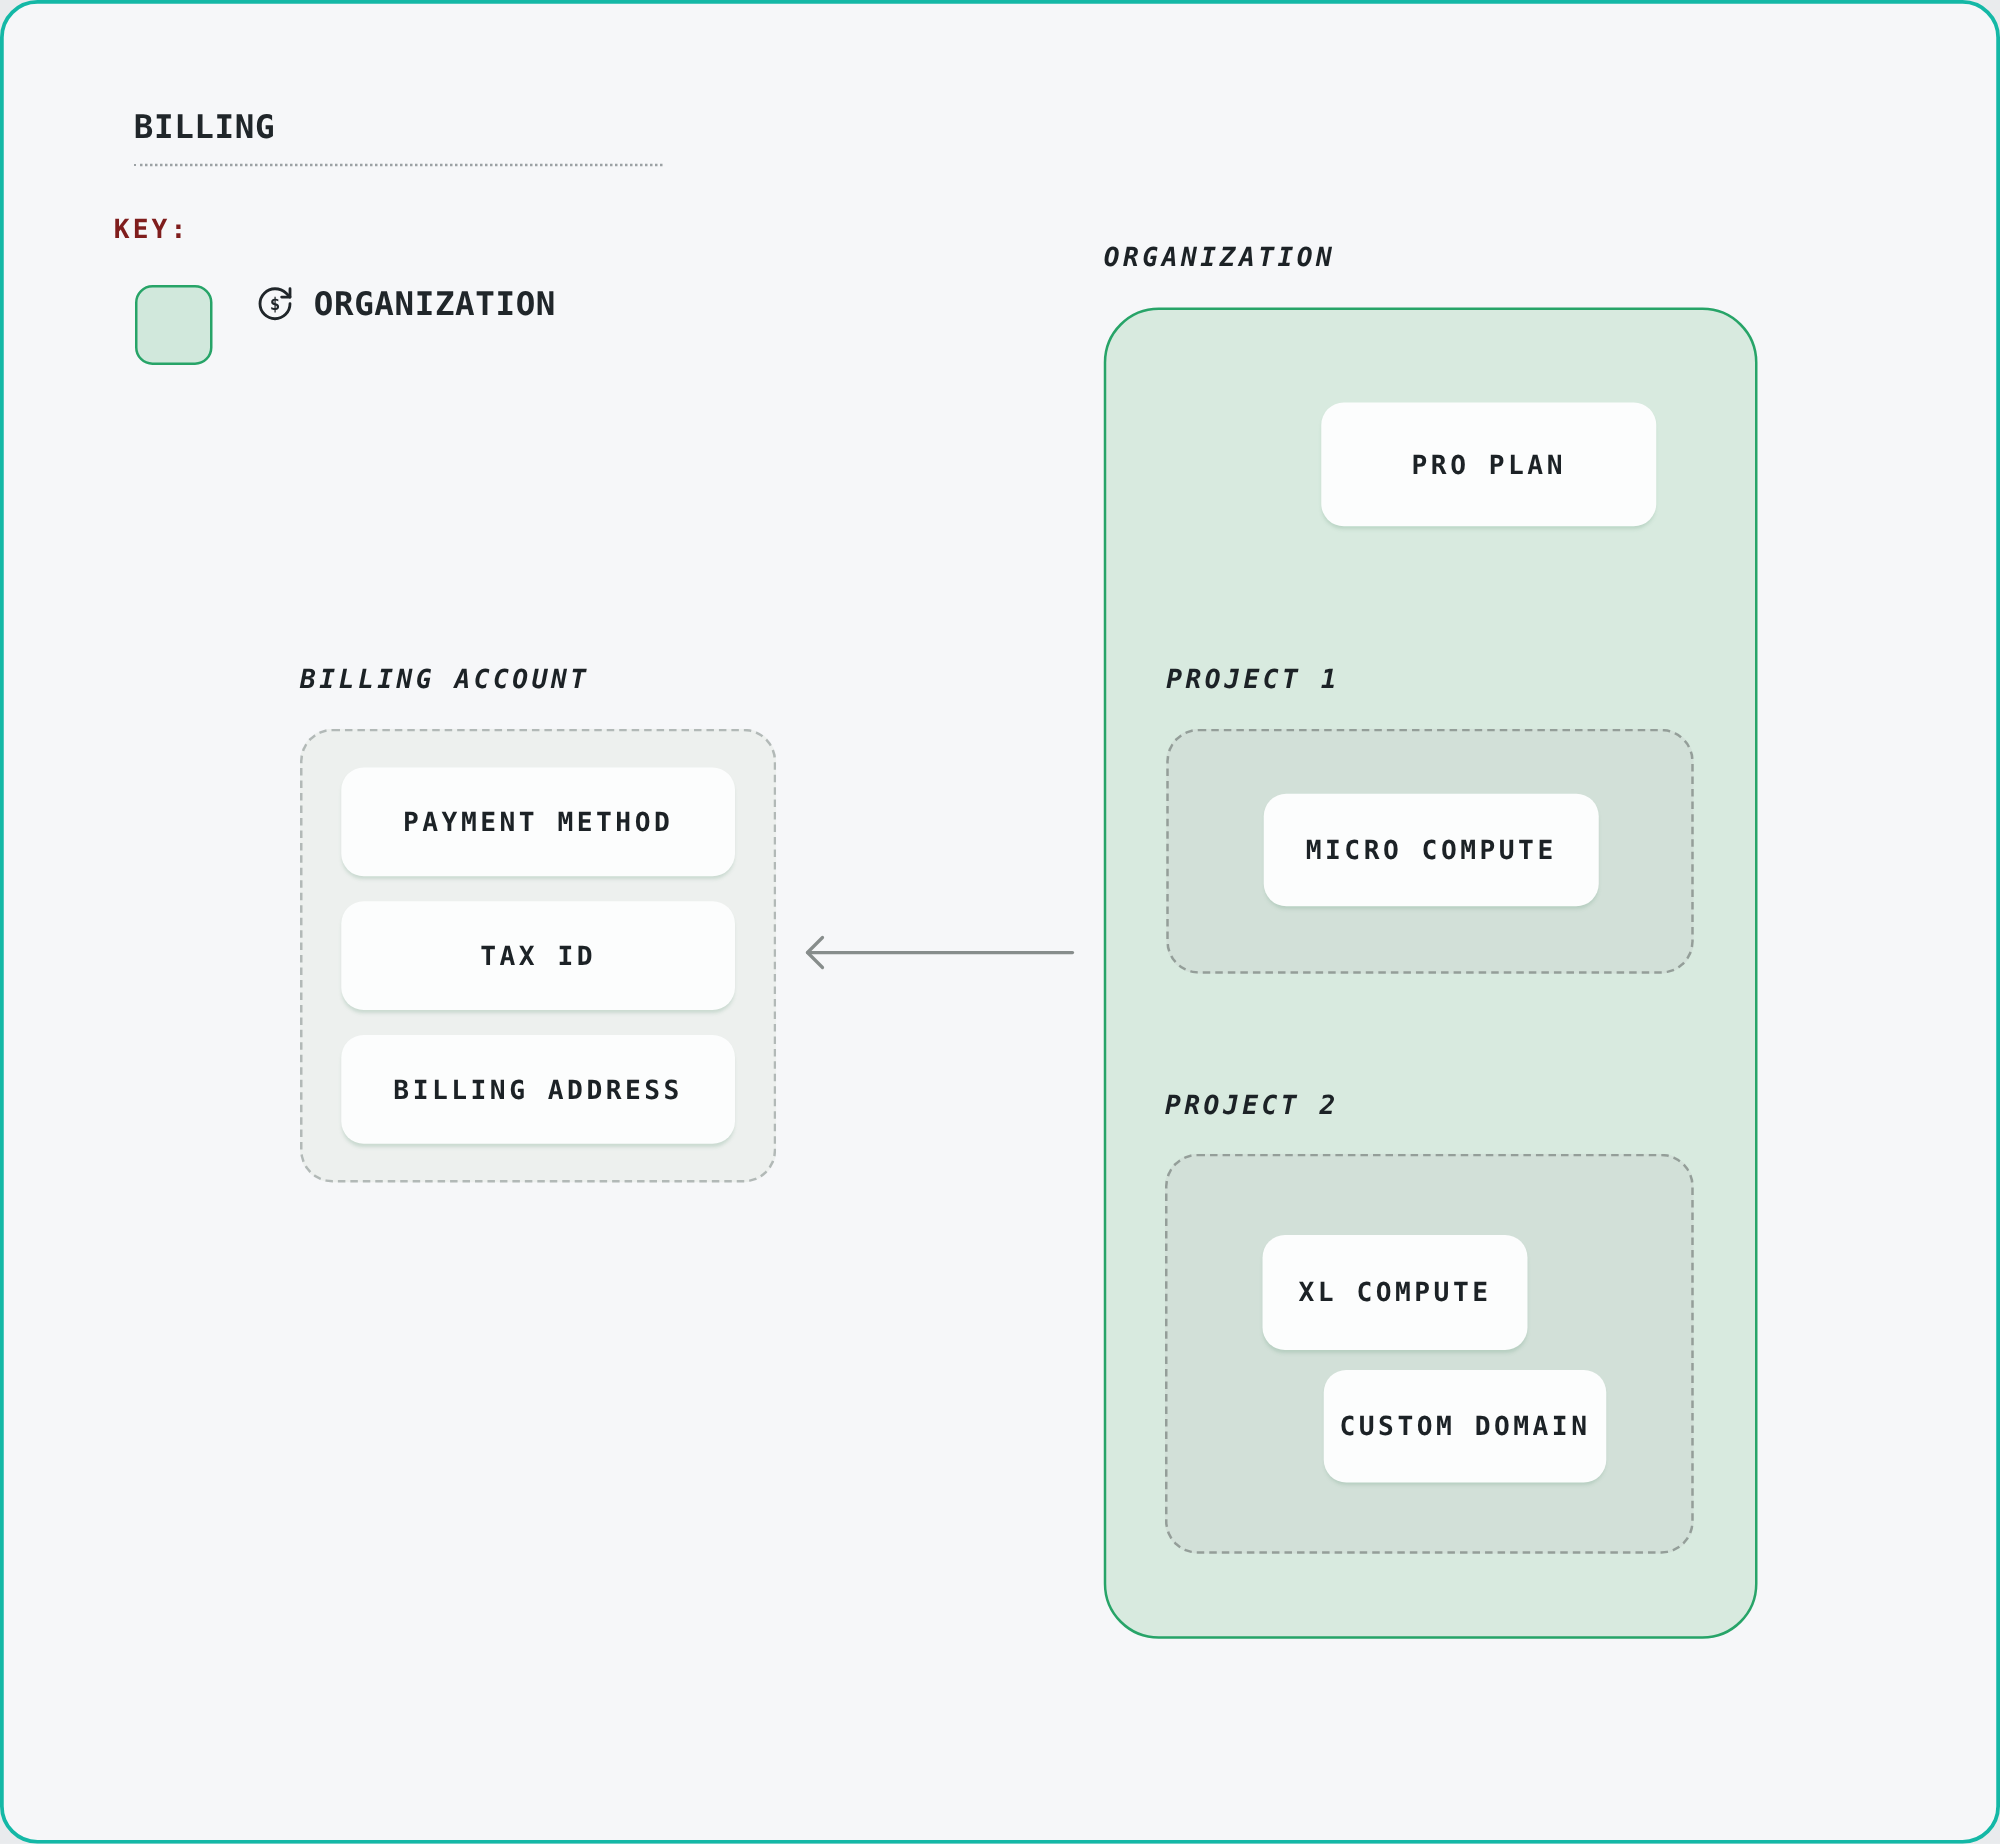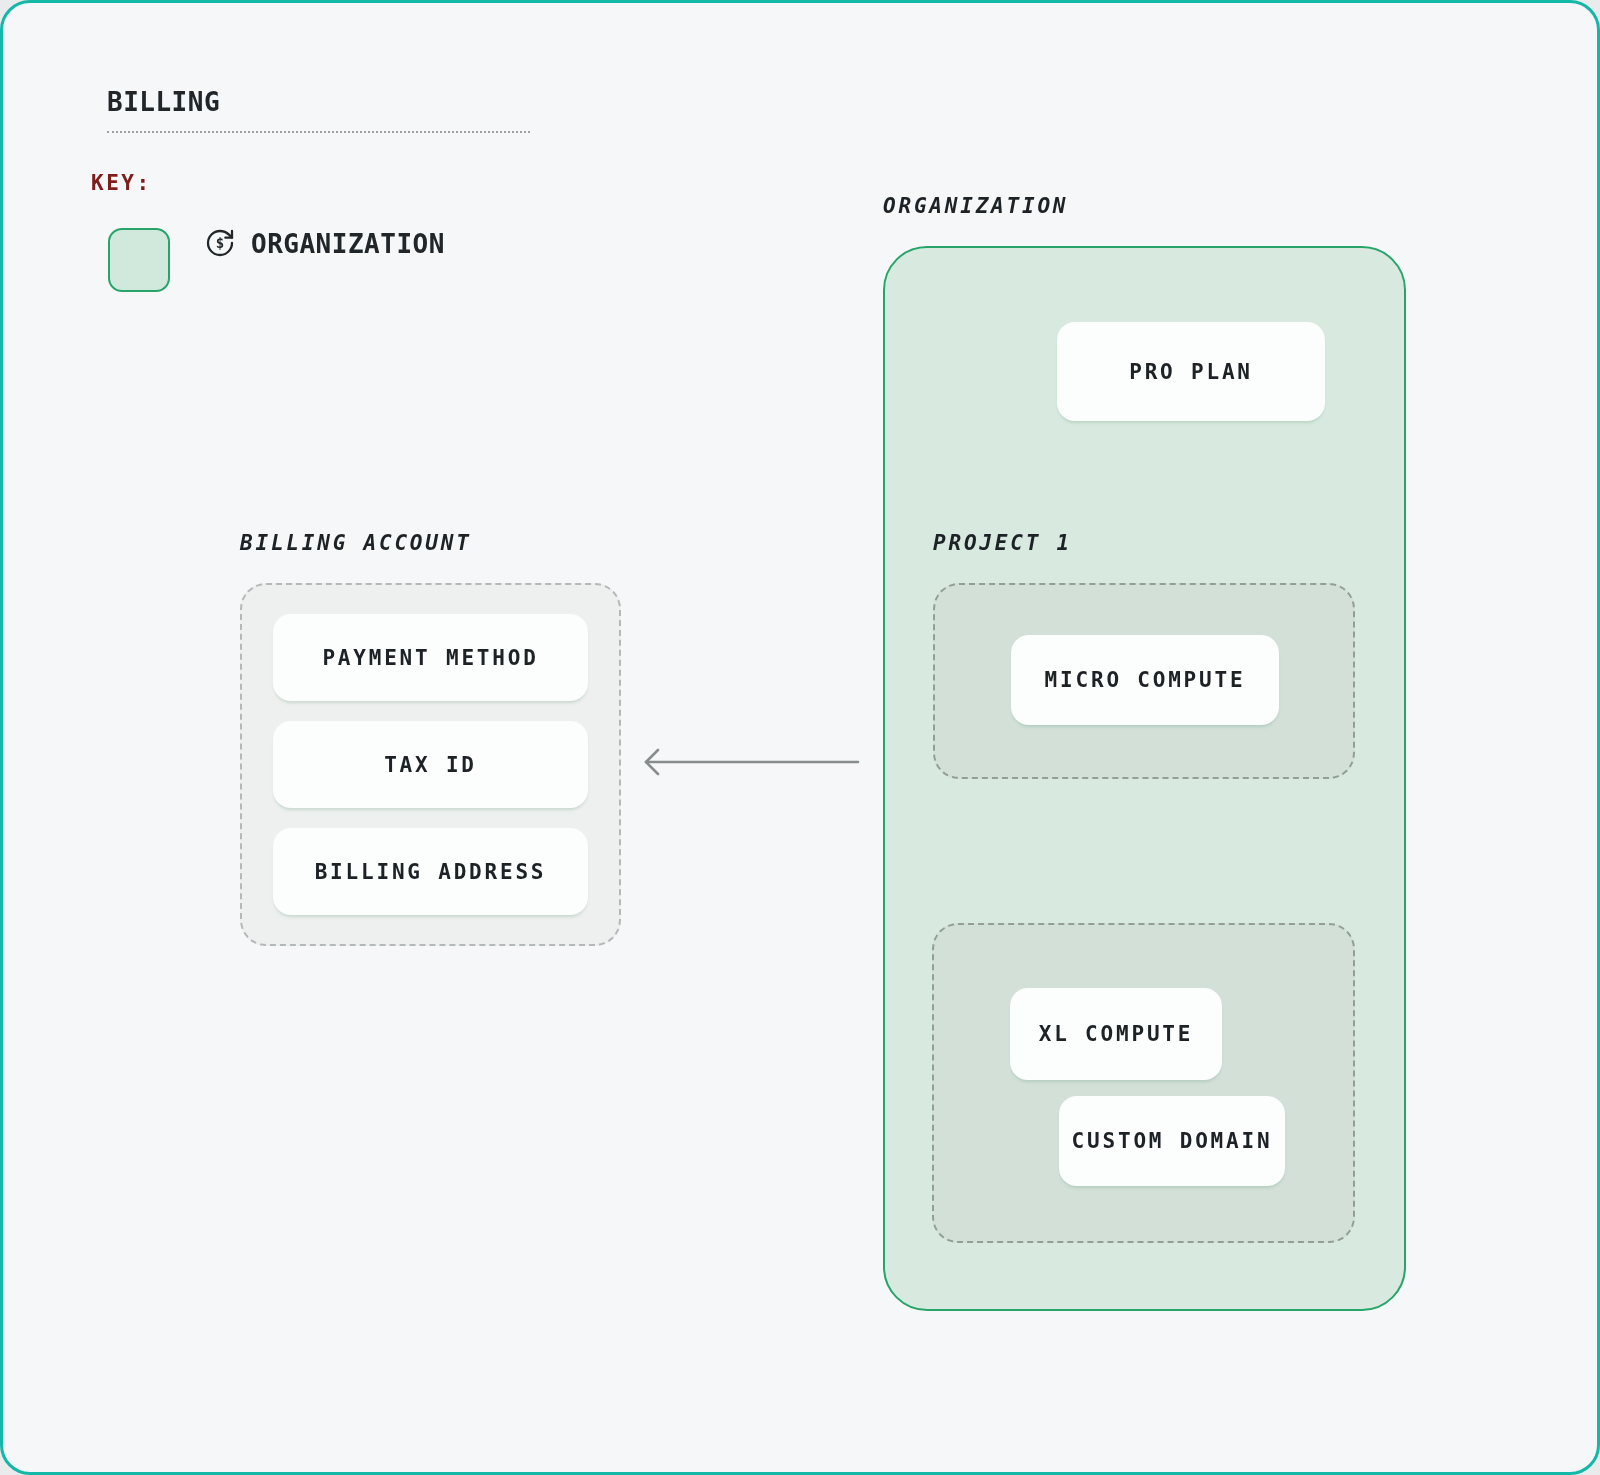--- a/index.html
+++ b/index.html
@@ -140,17 +140,18 @@
 
   <div class="abs section-label org-label">ORGANIZATION</div>
   <div class="abs org-box"></div>
 
   <div class="abs chip plan-chip">PRO PLAN</div>
 
   <div class="abs section-label project1-label">PROJECT 1</div>
   <div class="abs project-box project1-box"></div>
   <div class="abs chip chip-micro">MICRO COMPUTE</div>
 
+  <div class="abs section-label project2-label">PROJECT 2</div>
   <div class="abs project-box project2-box"></div>
   <div class="abs chip chip-xl">XL COMPUTE</div>
   <div class="abs chip chip-domain">CUSTOM DOMAIN</div>
 
 </div>
 
 </body></html>

